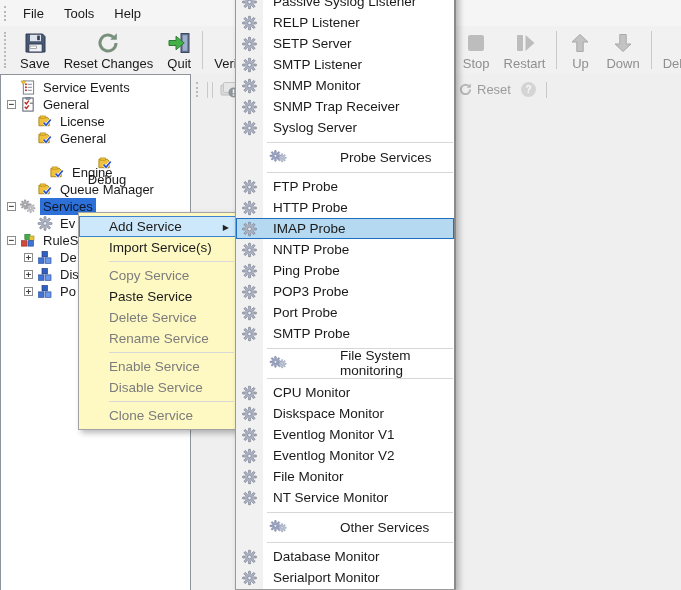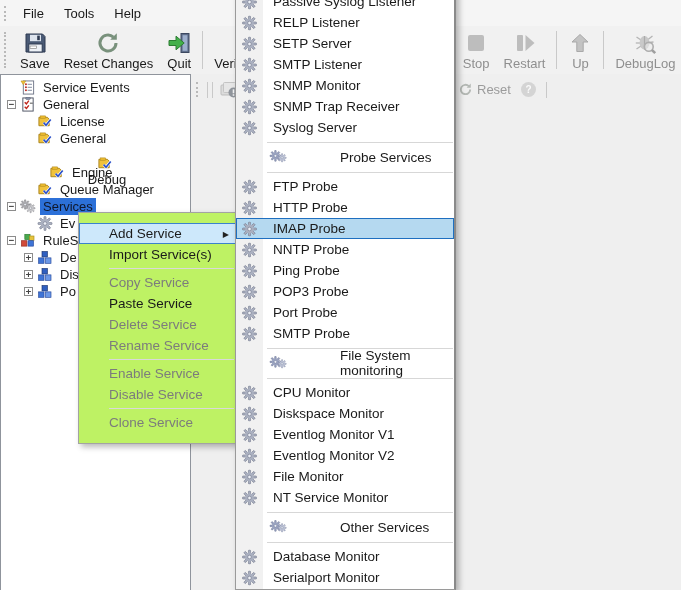--- a/index.html
+++ b/index.html
@@ -41,23 +41,23 @@
   .vbar{width:1px;height:16px;background:#c9c9c9;margin:0 2px;flex:none;}
   .rp-icon{width:21px;height:19px;margin-left:4px;flex:none;}
   .rp-icon svg{width:21px;height:19px;display:block;}
   .rp-reset-group{display:flex;align-items:center;margin-left:218px;color:#9b9b9b;}
   .rp-reset-icon{width:15px;height:15px;margin-right:4px;}
   .rp-reset-icon svg{width:15px;height:15px;display:block;}
   .qbadge{width:15px;height:15px;border-radius:50%;background:#d4d4d4;color:#fafafa;
           display:inline-flex;align-items:center;justify-content:center;
           font:bold 10px/10px "Liberation Sans",sans-serif;margin:0 8px 0 10px;}
   
-  .context-menu{position:absolute;left:78px;top:212px;width:157px;background:#bef264;
+  .context-menu{position:absolute;left:78px;top:212px;width:157px;background:#fef9c3;
                 border:1px solid #a3a3a3;box-shadow:3px 3px 6px rgba(0,0,0,.28);
-                padding:10px 0;z-index:5;font-size:13.5px;}
+                padding:3px 0;z-index:5;font-size:13.5px;}
   .cm-row{height:21px;display:flex;align-items:center;padding-left:30px;position:relative;}
   .cm-row.disabled .cm-label{color:#7c7c7c;}
   .cm-row.highlighted{background:#cde8fb;box-shadow:inset 0 0 0 1px #3c82cc;}
   .cm-row.t-separator{height:7px;padding:0;}
   .cm-row.t-separator::after{content:"";position:absolute;left:30px;right:2px;top:3px;height:1px;background:#d9d9d9;}
   .cm-arrow{position:absolute;right:7px;top:50%;transform:translateY(-50%);font-size:8px;color:#222;
             font-family:"DejaVu Sans",sans-serif;}
   .cm-arrow::before{content:"\25B6";}
   
   .submenu{position:absolute;left:235px;top:-11px;width:218px;background:#fff;
@@ -172,20 +172,28 @@
           
         </div>
         <div class="tb-entry t-button disabled">
           <span class="tb-icon">
             <svg viewBox="0 0 24 24">
               <path d="M12 3.5L20 11h-4.8v9.5H8.8V11H4z" fill="#c3c3c3" stroke="#a9a9a9"></path>
             </svg>
           </span>
           <span class="tb-label">Up</span>
         </div>
+        <div class="tb-entry t-button disabled">
+          <span class="tb-icon">
+            <svg viewBox="0 0 24 24">
+              <path d="M12 20.5L4 13h4.8V3.5h6.4V13H20z" fill="#c3c3c3" stroke="#a9a9a9"></path>
+            </svg>
+          </span>
+          <span class="tb-label">Down</span>
+        </div>
         <div class="tb-entry t-sep">
           
           
         </div>
         <div class="tb-entry t-button disabled">
           <span class="tb-icon">
             <svg viewBox="0 0 24 24">
               <g stroke="#b5b5b5" stroke-width="1.3">
                 <line x1="3.5" y1="6" x2="8" y2="9"></line>
                 <line x1="2.8" y1="12" x2="7.5" y2="12"></line>

